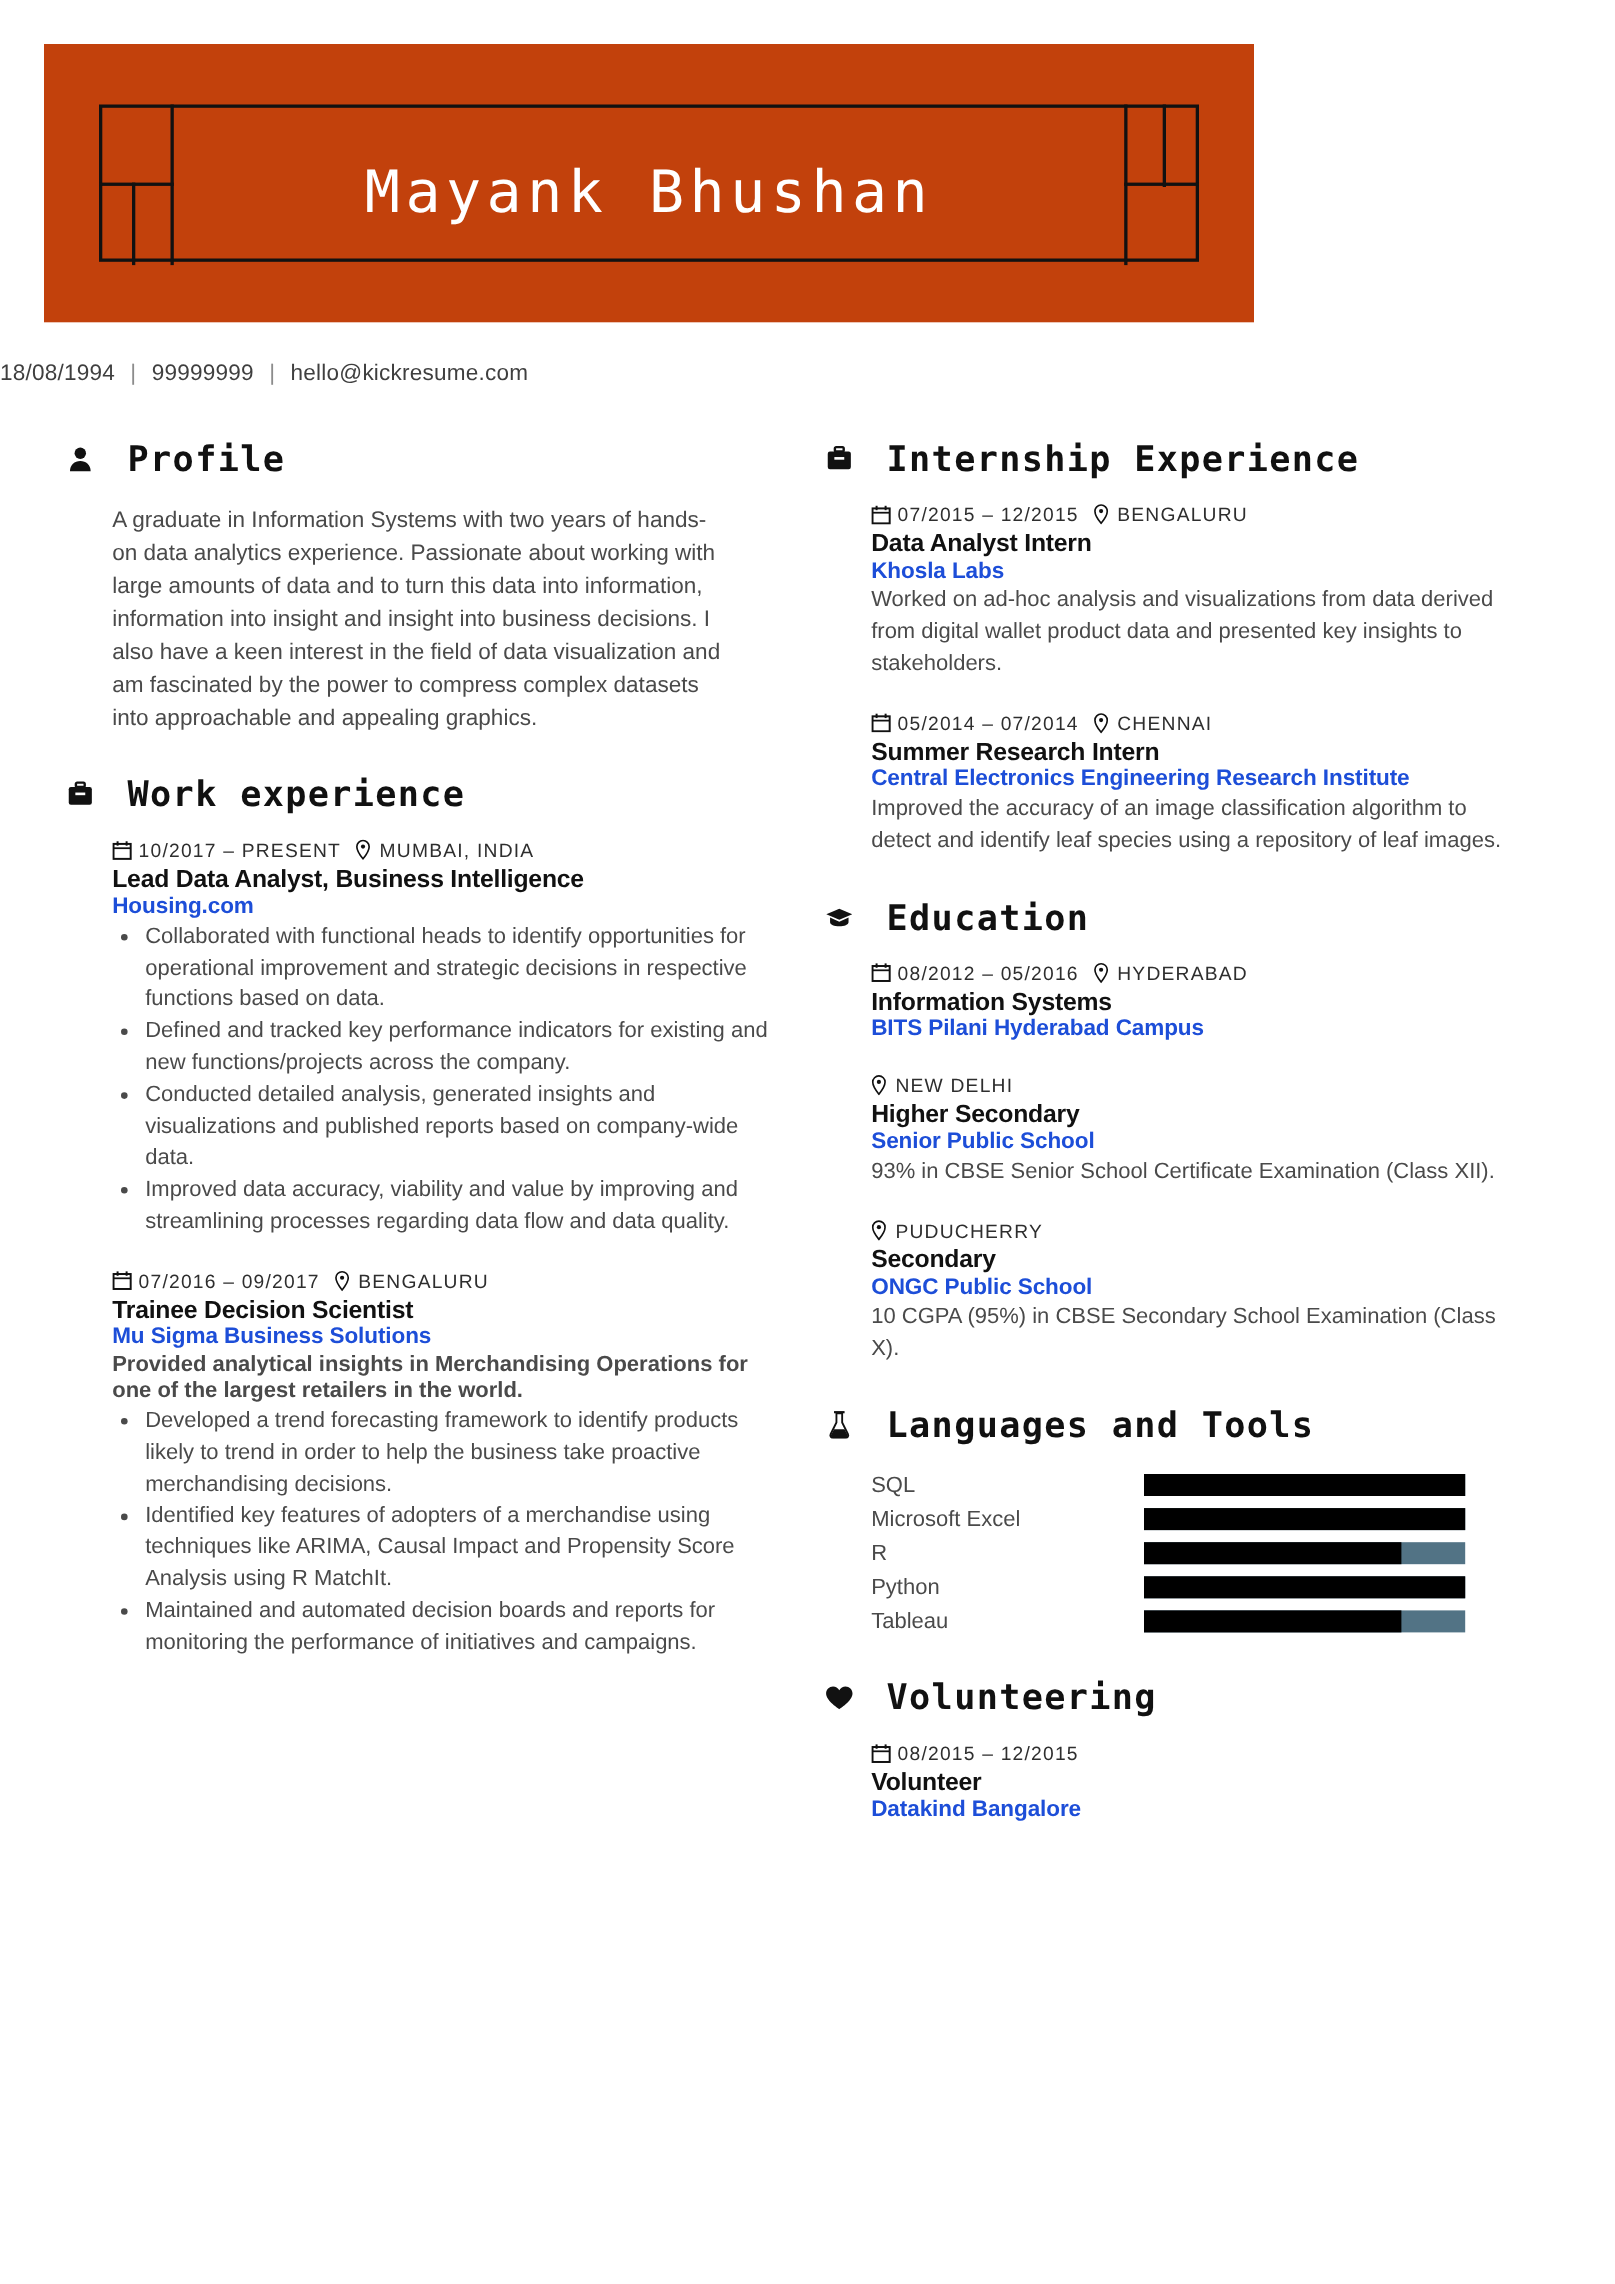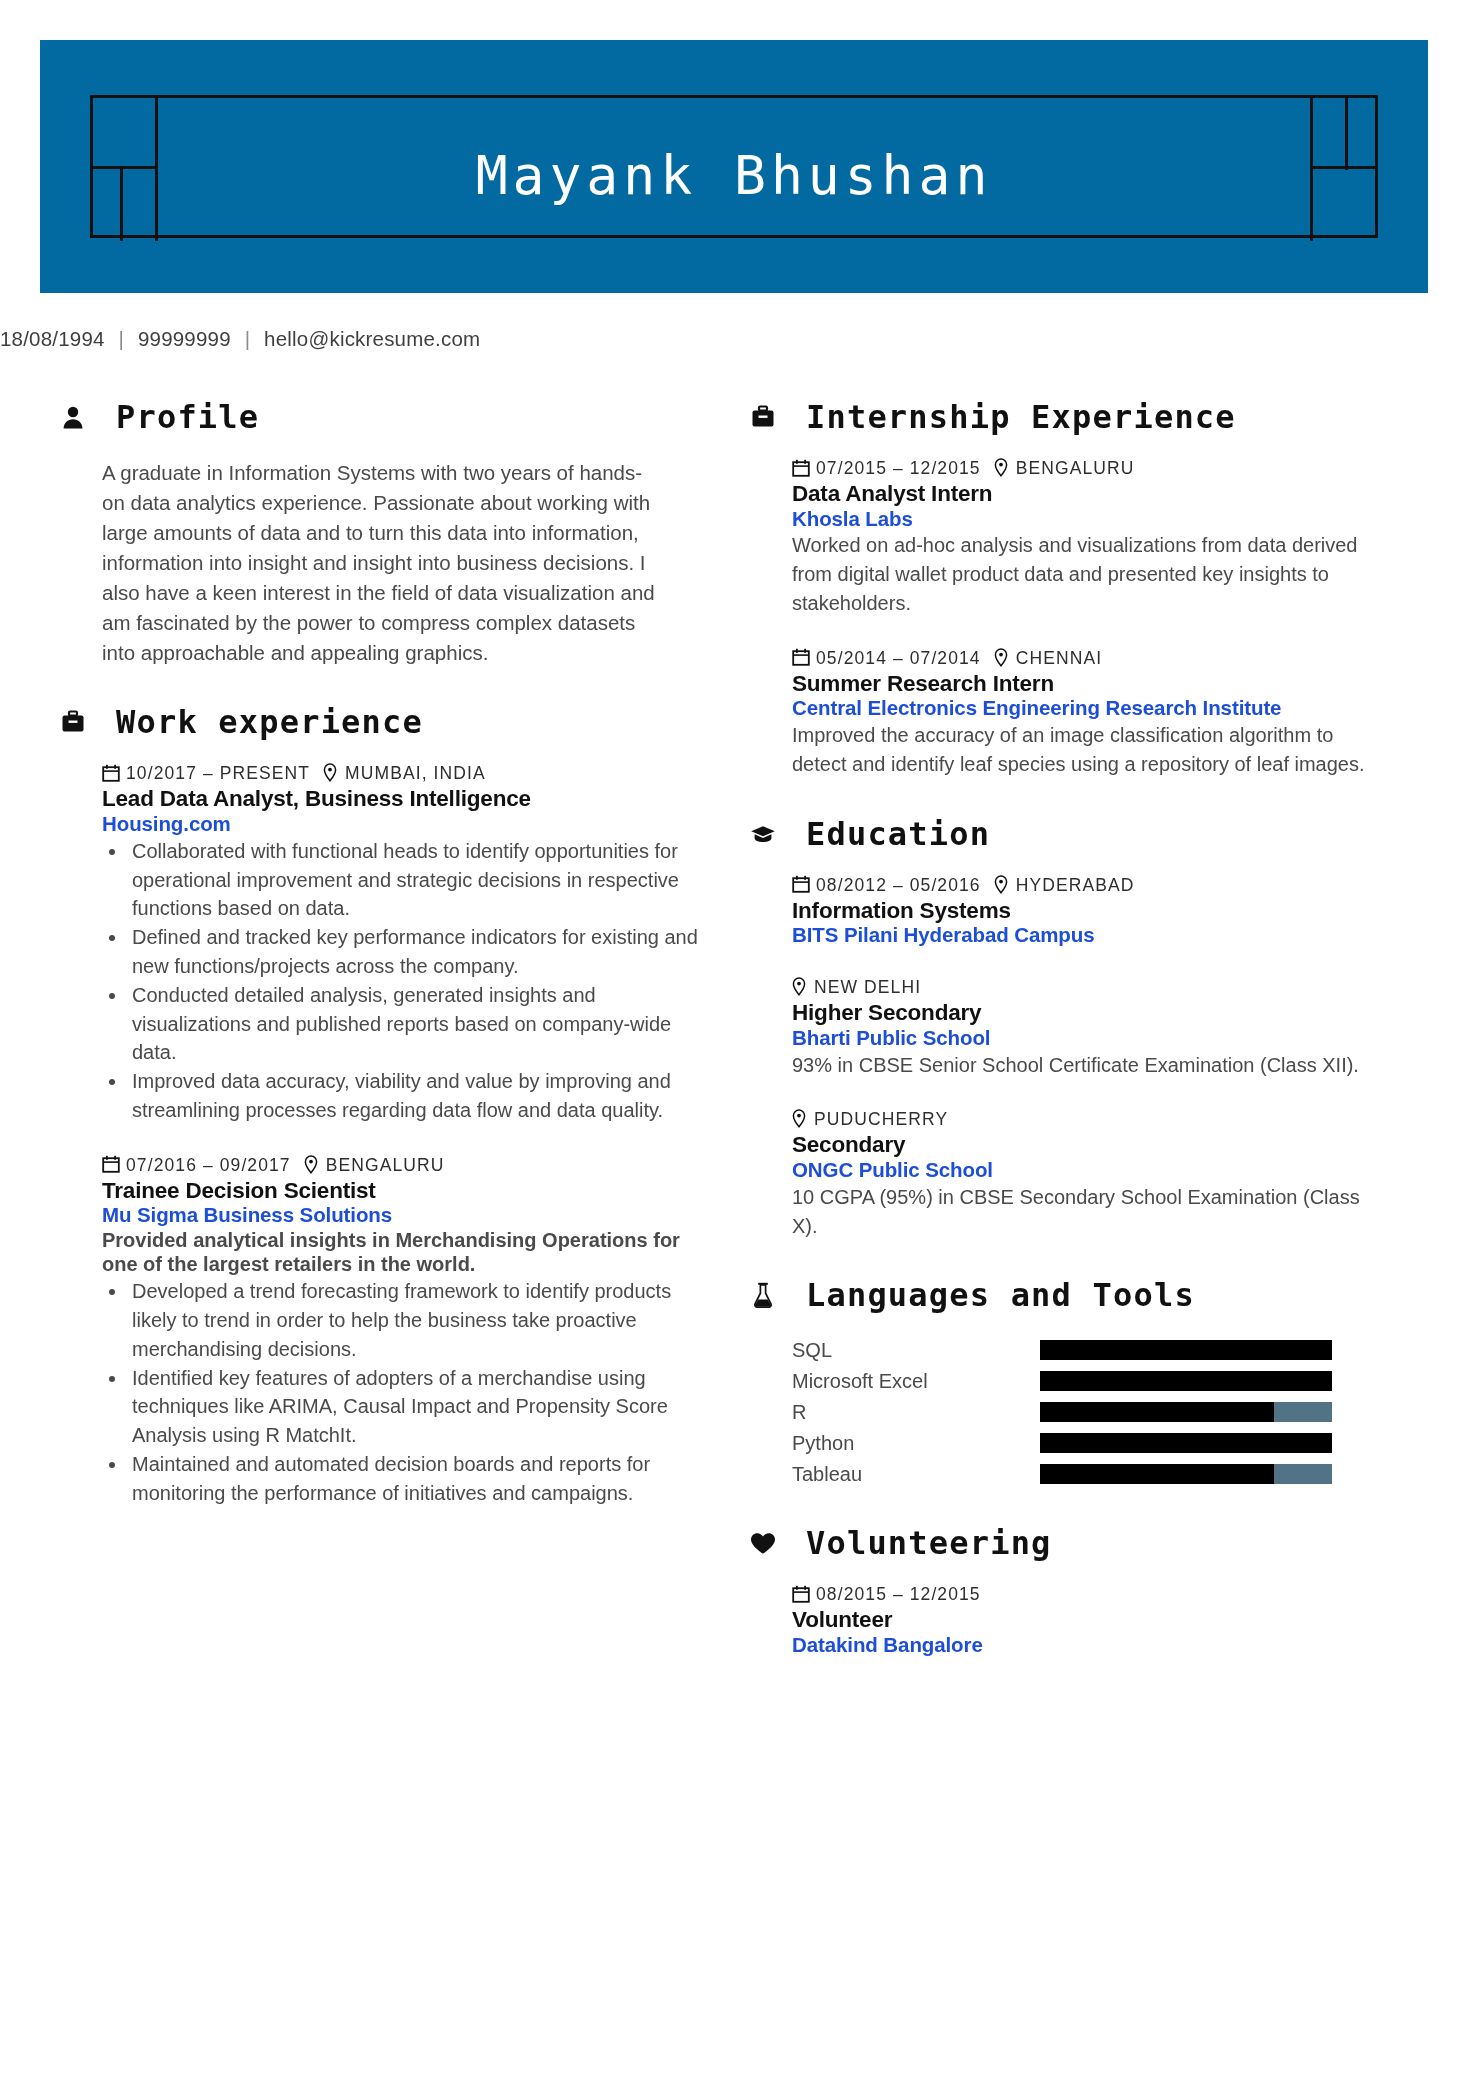--- a/index.html
+++ b/index.html
@@ -14,23 +14,23 @@
     color: #3b3b3b;
     position: relative;
     overflow: hidden;
   }
 
   
   .header-band {
     position: absolute;
     left: 40px;
     top: 40px;
-    width: 1388px;
+    width: 1100px;
     height: 253px;
-    background: #0369a1;
+    background: #c2410c;
   }
   .header-frame {
     position: absolute;
     left: 50px;
     top: 55px;
     right: 50px;
     bottom: 55px;
     border: 3px solid #111111;
   }
   .corner-deco {
@@ -451,21 +451,21 @@
           <div class="entry-meta">
             <span class="meta-icon pin" style="margin-left:0;">
               <svg width="14" height="19" viewBox="0 0 14 19">
                 <path d="M7 1.1c-3.1 0-5.6 2.5-5.6 5.6 0 4.2 5.6 11 5.6 11s5.6-6.8 5.6-11c0-3.1-2.5-5.6-5.6-5.6z" fill="none" stroke="#111" stroke-width="1.5"></path>
                 <circle cx="7" cy="6.6" r="1.9" fill="#111"></circle>
               </svg>
             </span>
             <span class="meta-loc">NEW DELHI</span>
           </div>
           <div class="entry-role">Higher Secondary</div>
-          <div class="entry-org">Bharti Public School</div>
+          <div class="entry-org">Senior Public School</div>
           <p class="entry-desc">93% in CBSE Senior School Certificate Examination (Class XII).</p>
         </div>
 
         <div class="entry">
           <div class="entry-meta">
             <span class="meta-icon pin" style="margin-left:0;">
               <svg width="14" height="19" viewBox="0 0 14 19">
                 <path d="M7 1.1c-3.1 0-5.6 2.5-5.6 5.6 0 4.2 5.6 11 5.6 11s5.6-6.8 5.6-11c0-3.1-2.5-5.6-5.6-5.6z" fill="none" stroke="#111" stroke-width="1.5"></path>
                 <circle cx="7" cy="6.6" r="1.9" fill="#111"></circle>
               </svg>

